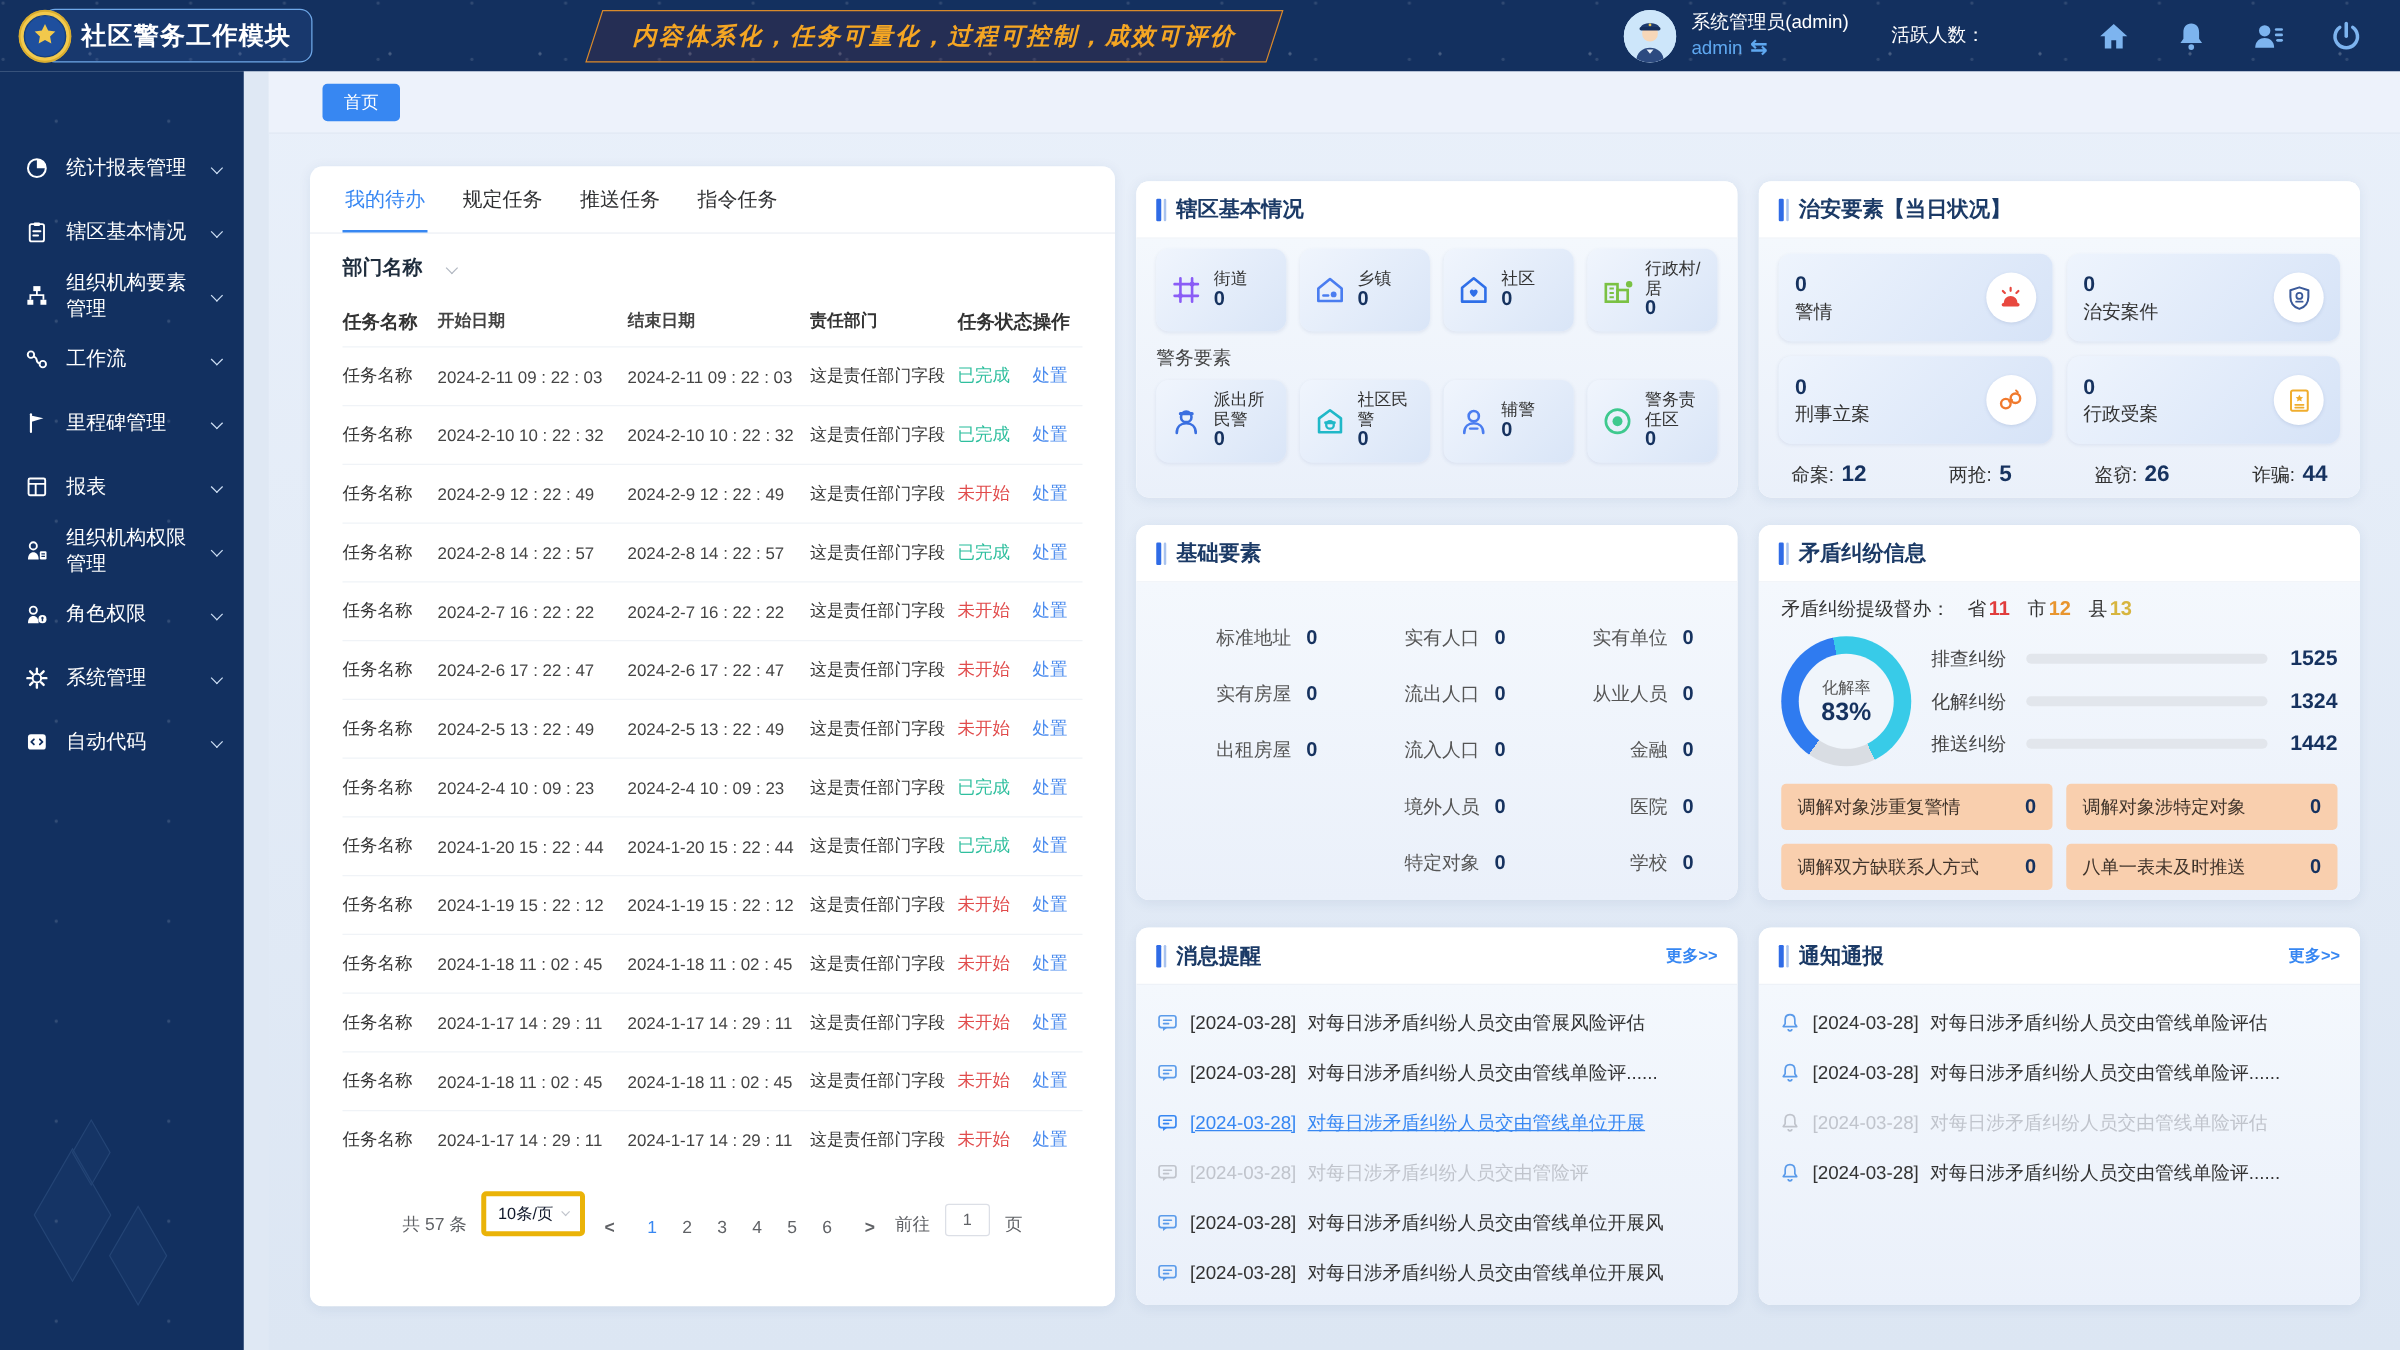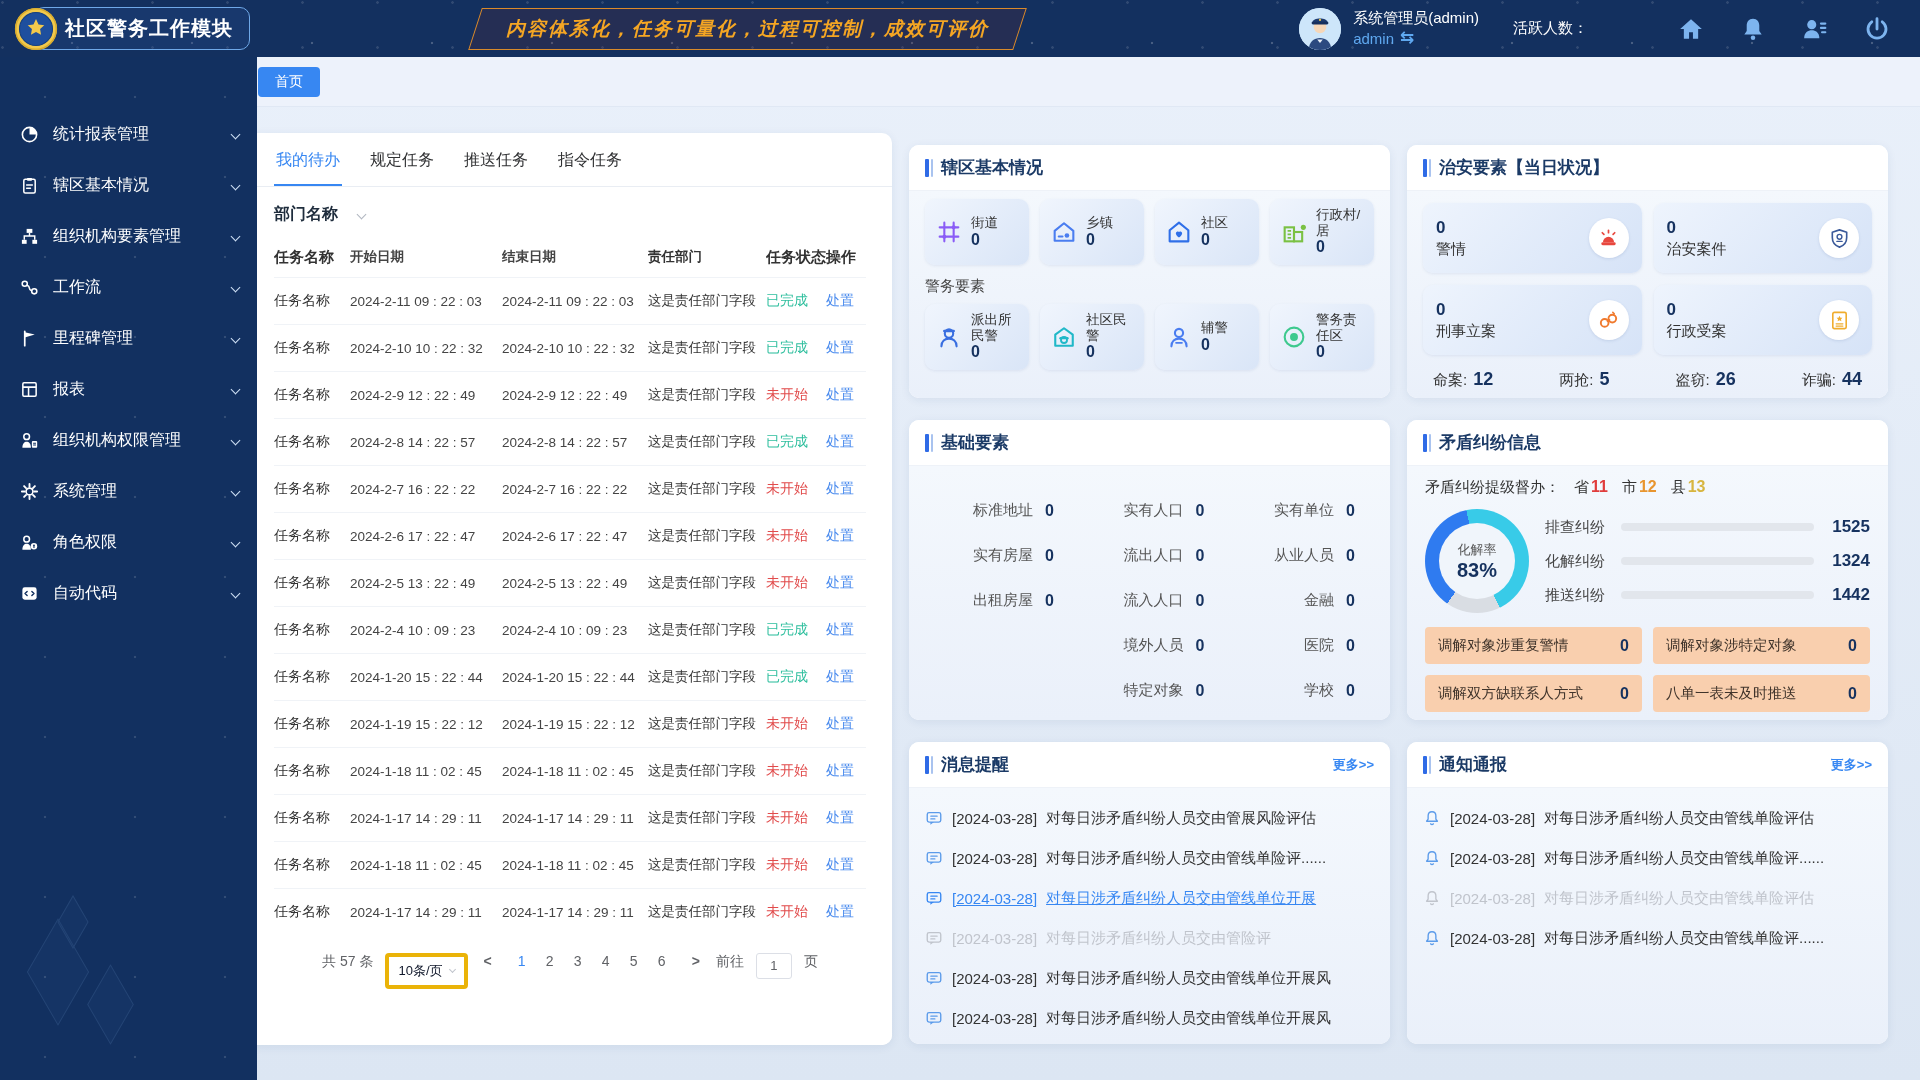--- a/index.html
+++ b/index.html
@@ -26,21 +26,21 @@
   .avatar { width:42px; height:42px; border-radius:50%; background:#cde6fa; overflow:hidden; flex:none; }
   .uinfo { margin-left:12px; line-height:1.3; }
   .urole { color:#fff; font-size:15px; }
   .uname-row { display:flex; align-items:center; gap:6px; color:#5fa8f0; font-size:15px; }
   .swap { font-size:17px; font-weight:bold; color:#5fa8f0; }
   .active-label { color:#fff; font-size:15px; margin-left:34px; margin-right:90px; }
   .hicons { display:flex; align-items:center; gap:36px; color:#7db4ef; }
   .hicon { width:26px; height:26px; cursor:pointer; }
 
   
-  .sidebar { position:absolute; top:57px; left:0; width:257px; bottom:0;
+  .sidebar { position:absolute; top:57px; left:0; width:195px; bottom:0;
     background-color:#123060;
     background-image:radial-gradient(circle, rgba(255,255,255,.14) 1px, transparent 1.6px);
     background-size:90px 80px; z-index:4; }
   .menu { padding-top:52px; }
   .mitem { height:51px; display:flex; align-items:center; gap:14px; padding:0 18px 0 20px;
     color:#fff; font-size:16px; cursor:pointer; }
   .micon { width:19px; height:19px; flex:none; color:#fff; }
   .chev { width:7px; height:7px; border-right:1.6px solid currentColor; border-bottom:1.6px solid currentColor;
     display:inline-block; transform:rotate(45deg); margin-left:auto; color:#cfe0f5; flex:none; }
   .deco { position:absolute; bottom:28px; left:18px; width:170px; height:150px; opacity:.14; }
@@ -77,21 +77,21 @@
   .filter-row .chev { color:#b0b6c0; margin-left:0; }
   .table { margin:12px 26px 0; }
   .thead { display:flex; align-items:center; height:40px; font-size:15px; font-weight:bold; color:#333; }
   .trow { display:flex; align-items:center; height:47px; border-top:1px solid #f0f3f7; font-size:14px; color:#333; }
   .c { flex:none; white-space:nowrap; overflow:hidden; }
   .c1 { width:76px; } .c2 { width:152px; } .c3 { width:146px; } .c4 { width:118px; font-size:13.5px; }
   .c5 { width:60px; } .c6 { width:40px; }
   .c2,.c3 { font-size:13.5px; color:#444; }
   .status.done { color:#2fbf9e; } .status.pending { color:#e14b4b; }
   .action { color:#4a8bee; cursor:pointer; }
-  .pager { display:flex; align-items:flex-start; justify-content:center; gap:12px; margin-top:18px;
+  .pager { display:flex; align-items:flex-end; justify-content:center; gap:12px; margin-top:18px;
     font-size:14px; color:#606266; }
   .psize { border:4px solid #eab308; border-radius:4px; padding:5px 9px; color:#0f172a; font-size:13px;
     display:flex; align-items:center; gap:7px; cursor:pointer; }
   .psize .chev { width:5px; height:5px; color:#c0c4cc; margin-top:-3px; }
   .parrow { font-size:14px; font-weight:bold; color:#606266; cursor:pointer; padding:0 4px; }
   .pages { display:flex; }
   .pnum { width:28px; text-align:center; cursor:pointer; font-size:14px; }
   .pnum.active { color:#3787f2; }
   .goto-box { width:36px; height:26px; border:1px solid #dcdfe6; border-radius:3px; text-align:center;
     font-size:13px; color:#606266; line-height:24px; background:#fff; }
@@ -287,35 +287,35 @@
         <circle cx="7" cy="6" r="3" fill="none" stroke="currentColor" stroke-width="1.6"></circle>
         <path d="M2.5 17.5 c0-4.2 2.1-6.2 4.5-6.2 s4.5 2 4.5 6.2 Z" fill="currentColor"></path>
         <rect x="12.5" y="10.5" width="5.6" height="7" rx="1" fill="currentColor"></rect>
         <path d="M13.8 12.8 h3 M13.8 14.8 h3" stroke="#123060" stroke-width="1.1"></path>
       </svg>
       <span>组织机构权限管理</span>
       <span class="chev"></span>
     </div>
     <div class="mitem">
       <svg class="micon" viewBox="0 0 20 20">
-        <circle cx="10" cy="10" r="3.6" fill="none" stroke="currentColor" stroke-width="1.7"></circle>
-        <path d="M10 2 v3 M10 15 v3 M2 10 h3 M15 10 h3 M4.3 4.3 l2.1 2.1 M13.6 13.6 l2.1 2.1 M15.7 4.3 l-2.1 2.1 M6.4 13.6 l-2.1 2.1" stroke="currentColor" stroke-width="2" stroke-linecap="round"></path>
-      </svg>
-      <span>系统管理</span>
-      <span class="chev"></span>
-    </div>
-    <div class="mitem">
-      <svg class="micon" viewBox="0 0 20 20">
         <circle cx="7" cy="6.5" r="3" fill="none" stroke="currentColor" stroke-width="1.6"></circle>
         <path d="M2.5 17.5 c0-4.2 2.1-6.2 4.5-6.2 s4.5 2 4.5 6.2 Z" fill="currentColor"></path>
         <circle cx="14.7" cy="14" r="3.4" fill="currentColor"></circle>
         <circle cx="14.7" cy="13" r="1" fill="#123060"></circle>
         <path d="M14.7 13.8 v2" stroke="#123060" stroke-width="1.2"></path>
       </svg>
       <span>角色权限</span>
+      <span class="chev"></span>
+    </div>
+    <div class="mitem">
+      <svg class="micon" viewBox="0 0 20 20">
+        <circle cx="10" cy="10" r="3.6" fill="none" stroke="currentColor" stroke-width="1.7"></circle>
+        <path d="M10 2 v3 M10 15 v3 M2 10 h3 M15 10 h3 M4.3 4.3 l2.1 2.1 M13.6 13.6 l2.1 2.1 M15.7 4.3 l-2.1 2.1 M6.4 13.6 l-2.1 2.1" stroke="currentColor" stroke-width="2" stroke-linecap="round"></path>
+      </svg>
+      <span>系统管理</span>
       <span class="chev"></span>
     </div>
     <div class="mitem">
       <svg class="micon" viewBox="0 0 20 20">
         <rect x="2.5" y="3.5" width="15" height="13" rx="2.5" fill="currentColor"></rect>
         <path d="M7.5 7.8 L5.3 10 L7.5 12.2 M12.5 7.8 L14.7 10 L12.5 12.2" fill="none" stroke="#123060" stroke-width="1.5" stroke-linecap="round" stroke-linejoin="round"></path>
       </svg>
       <span>自动代码</span>
       <span class="chev"></span>
     </div>

